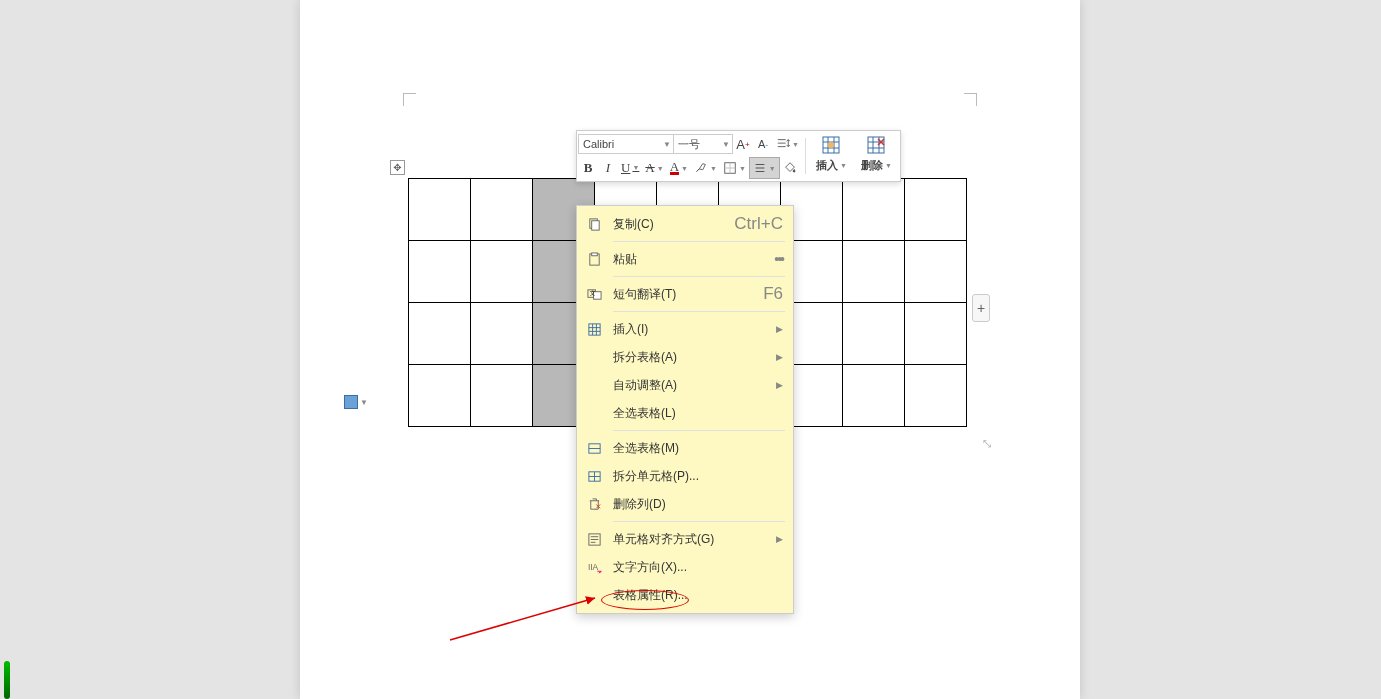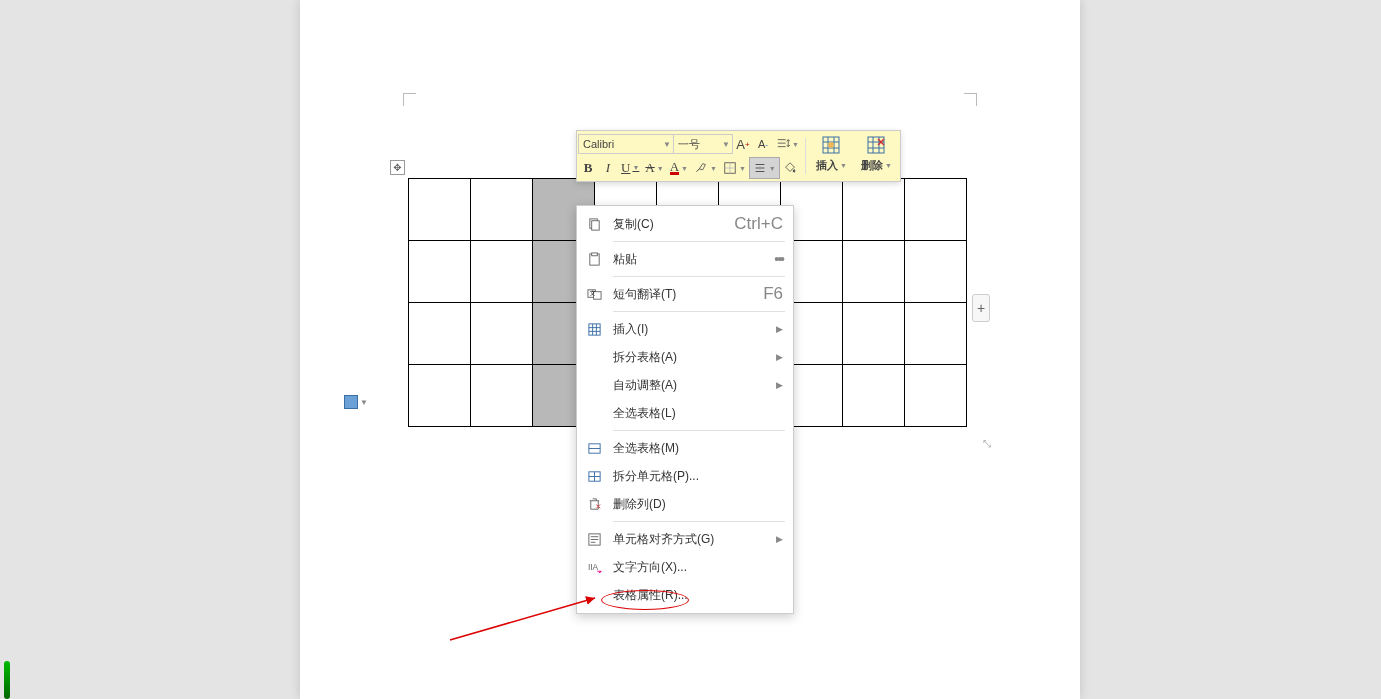--- a/index.html
+++ b/index.html
@@ -107,21 +107,21 @@
     background: #6aa1d6;
     border: 1px solid #3a6ea5;
   }
   .paste-opt .dd {
     font-size: 8px; color: #888;
   }
   
   .mini-toolbar {
     position: absolute;
     left: 576px; top: 130px;
-    background: #fef9c3;
+    background: #ffffff;
     border: 1px solid #ccc;
     box-shadow: 0 2px 6px rgba(0,0,0,.15);
     padding: 1px;
   }
   .mt-row { display: flex; align-items: center; height: 24px; }
   .mt-sep { width: 1px; height: 36px; background: #ddd; margin: 0 3px; align-self: center; }
   .mt-field {
     border: 1px solid #ccc;
     height: 20px;
     padding: 0 4px;
@@ -164,21 +164,21 @@
   .mt-right-grp {
     display: flex; flex-direction: column; align-items: center;
     justify-content: center; padding: 2px 4px; font-weight: bold;
   }
 
   
   .ctx {
     position: absolute;
     left: 576px; top: 205px;
     width: 218px;
-    background: #ffffff;
+    background: #fef9c3;
     border: 1px solid #ccc;
     box-shadow: 0 3px 10px rgba(0,0,0,.2);
     padding: 4px 0;
   }
   .ctx-item {
     display: flex;
     align-items: center;
     height: 28px;
     padding: 0 10px 0 8px;
     color: #333;

